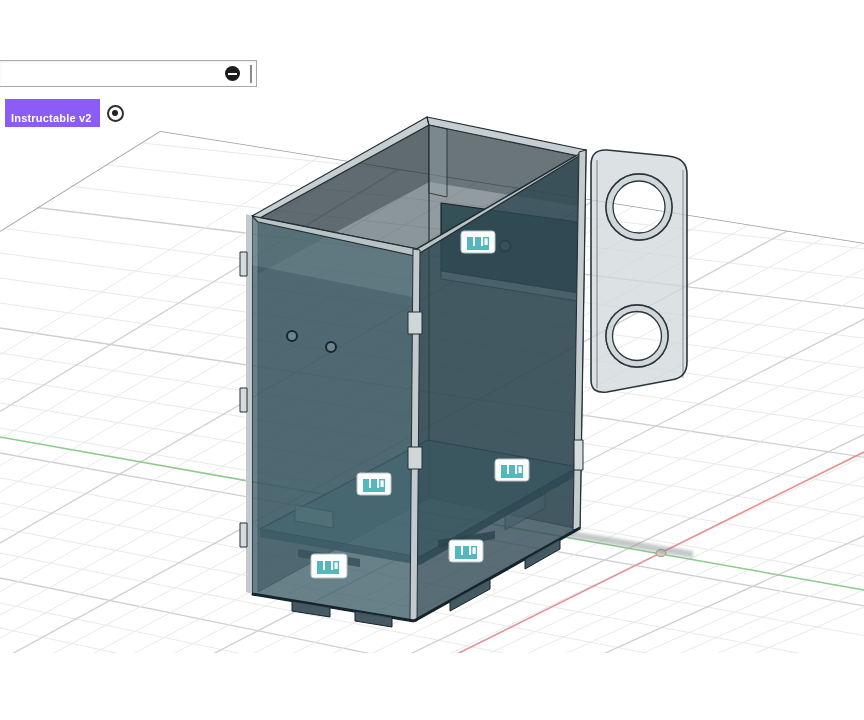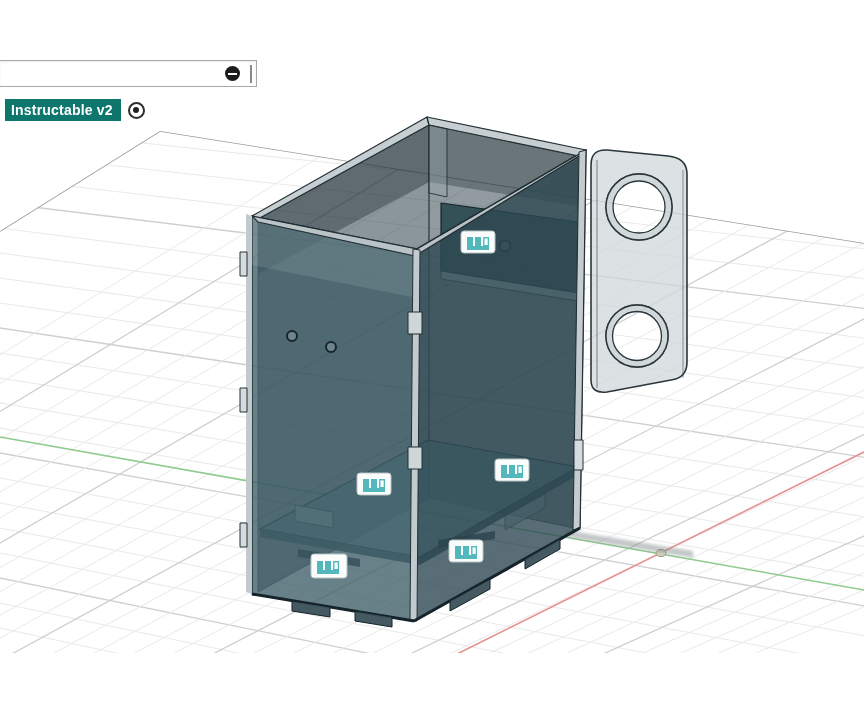--- a/index.html
+++ b/index.html
@@ -10,22 +10,22 @@
   .searchbar{position:absolute;left:-1px;top:60px;width:258px;height:27px;background:#ffffff;
     border:1px solid #a9a9a9;box-shadow:inset 0 1px 2px rgba(0,0,0,0.08);box-sizing:border-box;}
   .searchbar input{position:absolute;left:4px;top:2px;width:200px;height:20px;border:none;outline:none;
     font-size:12px;color:#333;background:transparent;}
   .minus-circle{position:absolute;right:16px;top:5px;width:15px;height:15px;border-radius:50%;
     background:#1c1c1c;}
   .minus-circle::after{content:"";position:absolute;left:3px;top:6.5px;width:9px;height:2px;background:#ffffff;}
   .cursor-bar{position:absolute;right:4px;top:4px;width:2px;height:18px;background:#8a8a8a;}
   
   .chip{position:absolute;left:5px;top:99px;display:flex;align-items:center;}
-  .chip-label{background:#0f766e;color:#ffffff;font-size:14px;font-weight:bold;
-    padding:3px 8px 3px 6px;letter-spacing:.2px;white-space:nowrap;}
+  .chip-label{background:#8b5cf6;color:#ffffff;font-size:11px;font-weight:bold;
+    padding:13px 8px 3px 6px;letter-spacing:.2px;white-space:nowrap;}
   .radio-marker{margin-left:7px;width:17px;height:17px;border-radius:50%;border:2px solid #2e2e2e;
     background:#ffffff;position:relative;box-sizing:border-box;}
   .radio-marker::after{content:"";position:absolute;left:3.5px;top:3.5px;width:6px;height:6px;
     border-radius:50%;background:#222222;}
   .gl{font-size:8px;fill:#8a8a8a;letter-spacing:.5px;}
 </style>
 </head>
 <body>
 
 <div id="stage">

